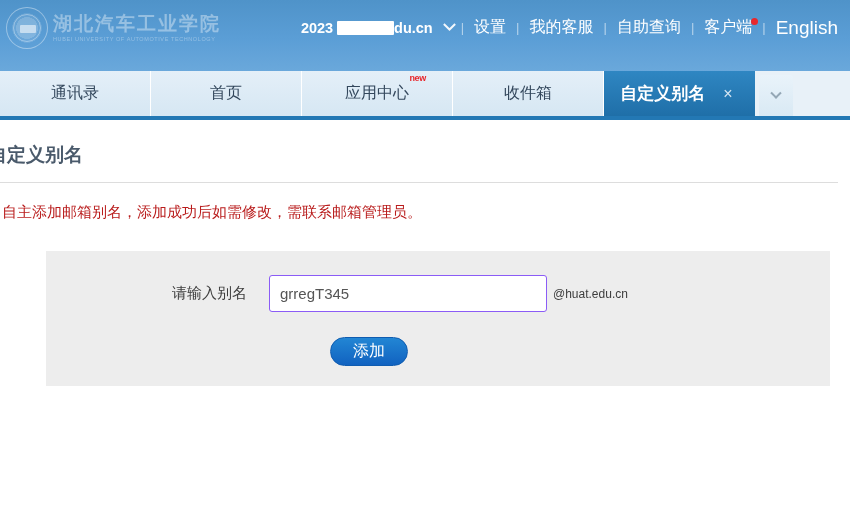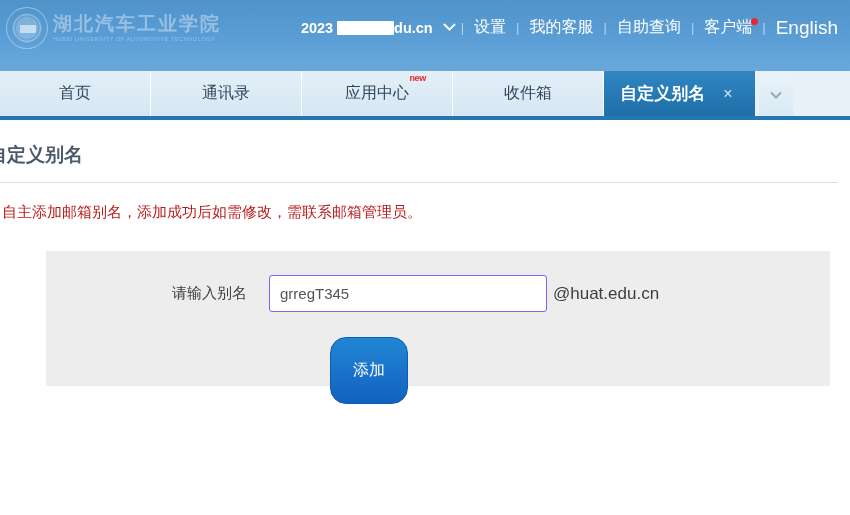--- a/index.html
+++ b/index.html
@@ -229,34 +229,34 @@
     border: 1px solid #8b5cf6;
     border-radius: 3px;
     background: #ffffff;
     font-size: 15px;
     color: #555555;
     padding: 0 10px;
     font-family: "Liberation Sans", sans-serif;
     outline: none;
   }
   .domain-suffix {
-    font-size: 17px;
+    font-size: 12px;
     color: #3d3d3d;
     margin-left: 6px;
     white-space: nowrap;
   }
   .btn-row { padding-left: 284px; margin-top: 25px; }
   .btn-add {
     display: inline-block;
     background: linear-gradient(180deg, #2286d4 0%, #1162c0 100%);
     border: 1px solid #0f5cb0;
     border-radius: 16px;
     color: #ffffff;
     font-size: 16px;
-    padding: 22px 22px;
+    padding: 3px 22px;
     cursor: pointer;
     font-family: "Liberation Sans", sans-serif;
   }
 </style>
 </head>
 <body>
 
 <div class="header">
 
   <div class="logo-wrap">
@@ -287,24 +287,24 @@
       <span>客户端</span>
       <span class="dot-badge"></span>
     </a>
     <span class="sep">|</span>
     <a class="hlink en" href="#">English</a>
   </div>
 </div>
 
 <div class="tabbar">
   <div class="tab">
+    <span class="tab-label">通讯录</span>
+  </div>
+  <div class="tab">
     <span class="tab-label">首页</span>
-  </div>
-  <div class="tab">
-    <span class="tab-label">通讯录</span>
   </div>
   <div class="tab">
     <span class="tab-label">
       <span>应用中心</span>
       <span class="tab-new">new</span>
     </span>
   </div>
   <div class="tab">
     <span class="tab-label">收件箱</span>
   </div>

